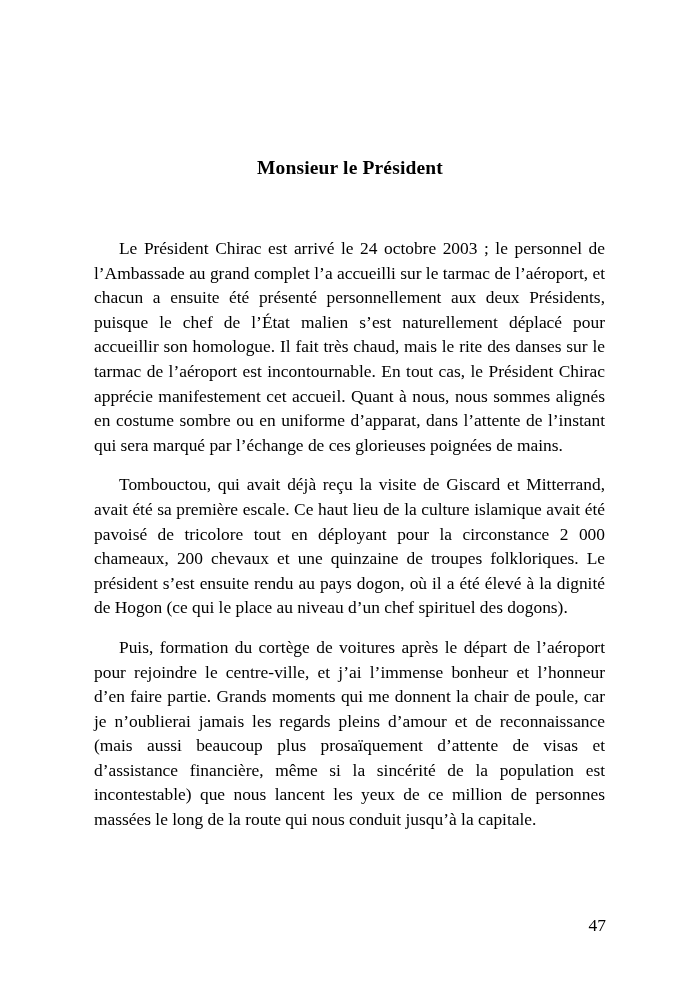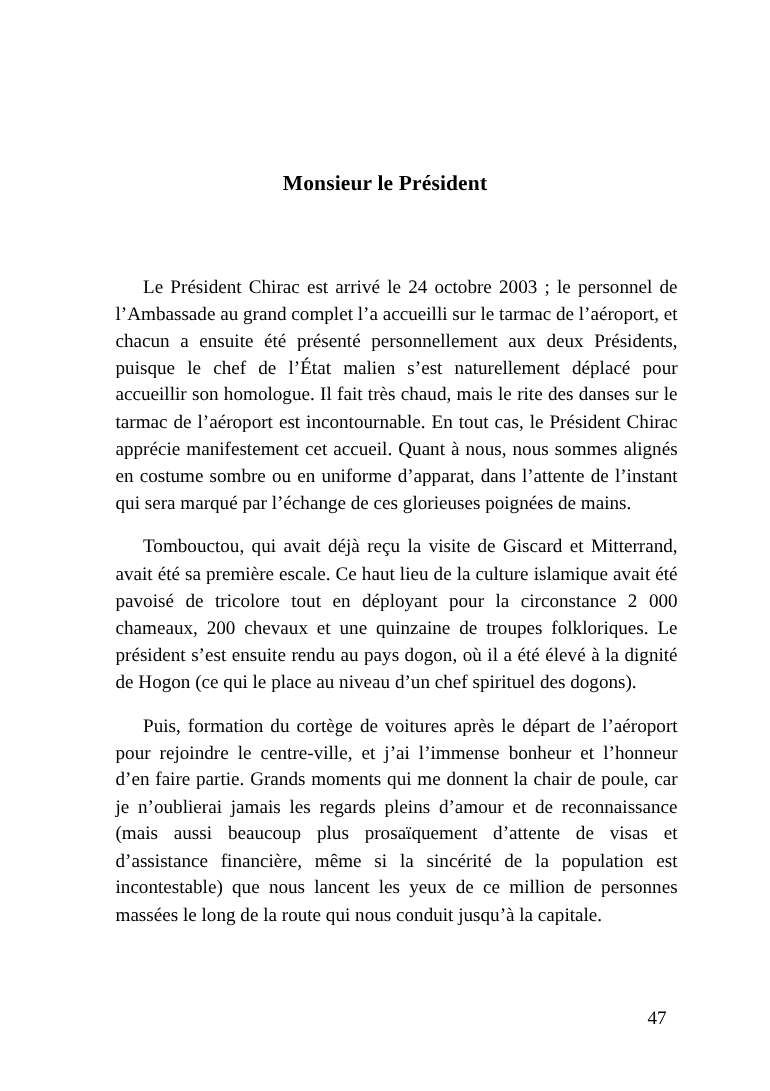--- a/index.html
+++ b/index.html
@@ -36,24 +36,23 @@
     text-align: center;
     font-size: 19.5px;
     font-weight: bold;
     letter-spacing: 0.15px;
     line-height: 1.2;
   }
 
   
   .body-text {
     position: absolute;
-    left: 105px;
+    left: 94px;
     top: 236px;
     width: 511px;
-    margin-top: 12px;
   }
 
   .body-paragraph {
     margin: 0 0 15px 0;
     font-size: 17.4px;
     line-height: 24.6px;
     text-align: justify;
     text-justify: inter-word;
     text-indent: 25px;
     hyphens: none;

